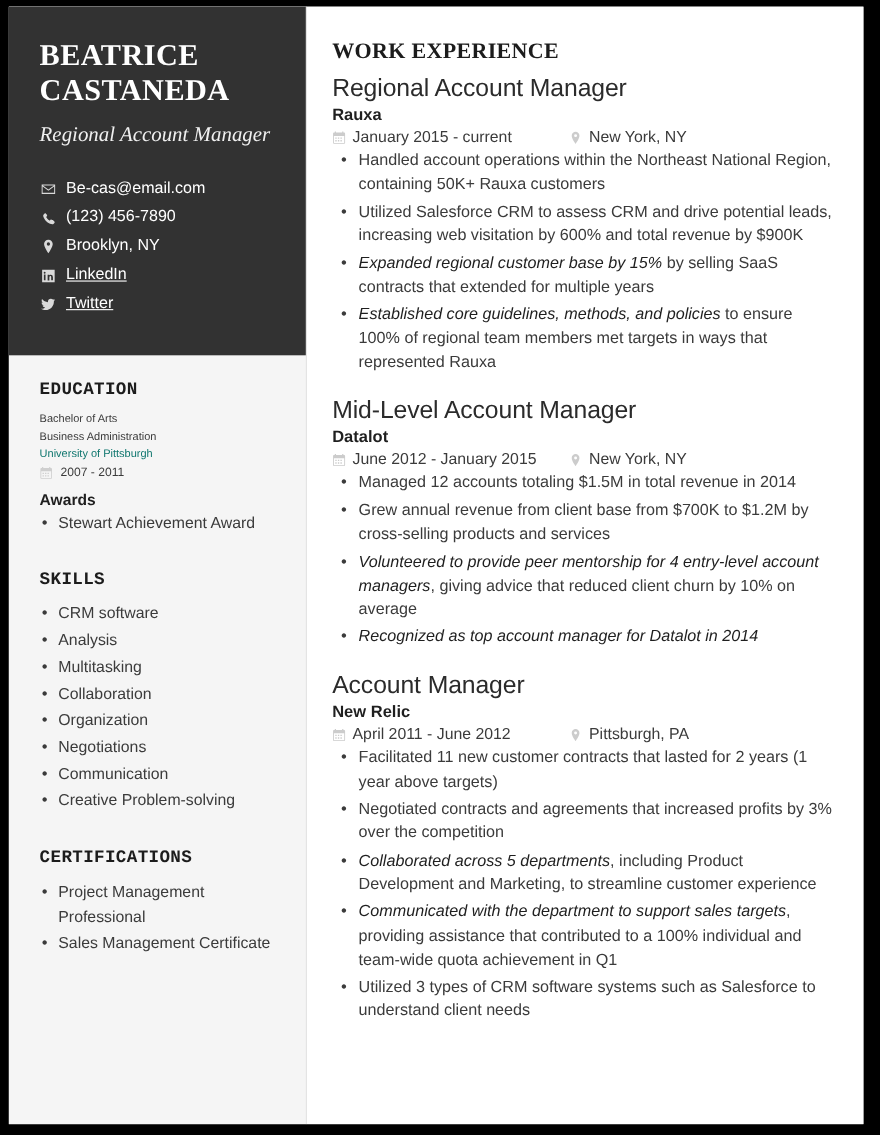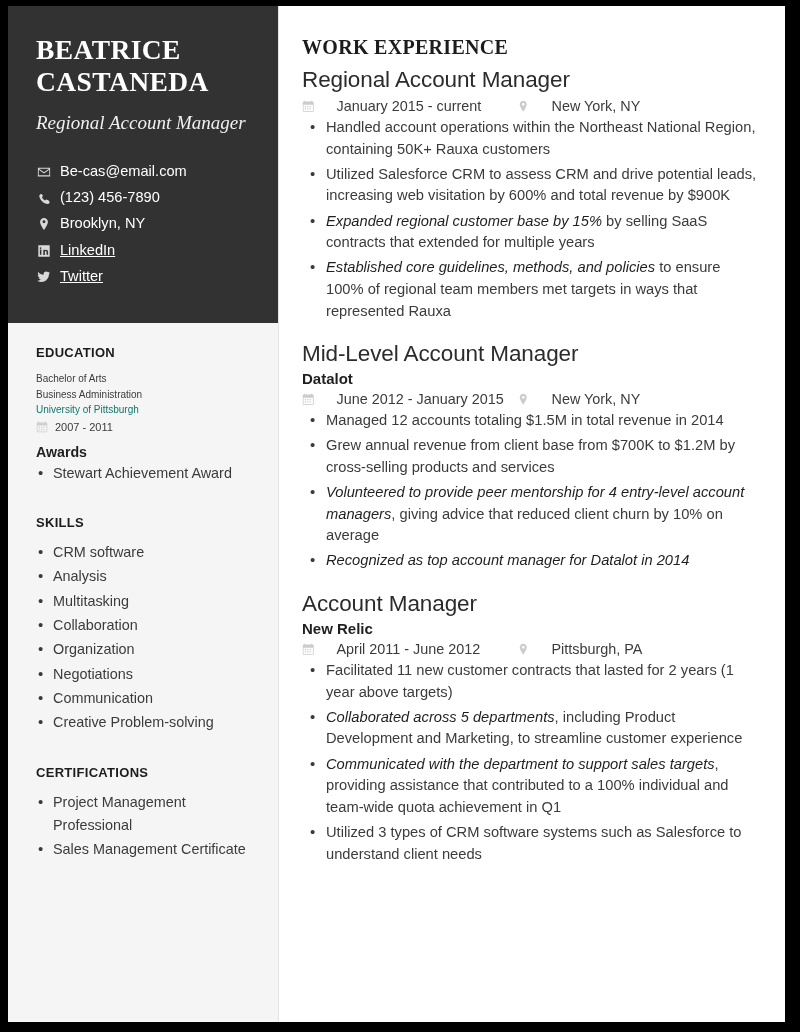--- a/index.html
+++ b/index.html
@@ -71,23 +71,23 @@
     color: #d9d9d9;
   }
   .contact-row .ci svg { width: 14px; height: 14px; fill: #d9d9d9; display:block; }
   .contact-row .ctext { white-space: nowrap; text-align: center; }
   .contact-row .ctext.link { text-decoration: underline; }
 
   
   .sidebar-body { padding: 22px 26px 0 28px; }
 
   .side-heading {
-    font-family: Liberation Sans, sans-serif;
+    font-family: Liberation Mono, monospace;
     font-weight: bold;
-    font-size: 13px;
+    font-size: 16px;
     color: #1c1c1c;
     letter-spacing: 0.3px;
     margin-bottom: 11px;
   }
 
   .edu-line {
     font-size: 10px;
     color: #3b3b3b;
     line-height: 1.56;
   }
@@ -157,21 +157,21 @@
   }
 
   .job-meta {
     display: flex;
     align-items: center;
     margin-top: 4px;
     margin-bottom: 2px;
     font-size: 14.4px;
     color: #3b3b3b;
   }
-  .job-meta .meta-item { display: flex; align-items: center; gap: 22px; }
+  .job-meta .meta-item { display: flex; align-items: center; gap: 6px; }
   .job-meta .meta-date { width: 215px; flex: 0 0 215px; }
   .job-meta svg { width: 12.5px; height: 12.5px; fill: #cccccc; display:block; flex:0 0 12.5px;}
 
   ul.bullets { list-style: none; margin: 3px 0 0 0; padding: 0; }
   ul.bullets li {
     position: relative;
     padding-left: 24px;
     font-size: 14.7px;
     color: #3b3b3b;
     line-height: 1.47;
@@ -296,20 +296,21 @@
       </section>
 
     </div>
   </aside>
 
   <main class="main">
     <h2 class="main-heading">WORK EXPERIENCE</h2>
     <div id="jobs-container">
         <section class="job">
           <div class="job-title">Regional Account Manager</div>
+          <div class="job-company">Rauxa</div>
           <div class="job-meta">
             <span class="meta-item meta-date">
               <span>
                 <svg viewBox="0 0 16 16">
                   <path d="M2 2h1V.8h1.4V2h7.2V.8H13V2h1c.6 0 1 .4 1 1v11c0 .6-.4 1-1 1H2c-.6 0-1-.4-1-1V3c0-.6.4-1 1-1zm0 4v8h12V6H2zm1.6 1.6h1.6v1.6H3.6V7.6zm3 0h1.6v1.6H6.6V7.6zm3 0h1.6v1.6H9.6V7.6zm-6 3h1.6v1.6H3.6v-1.6zm3 0h1.6v1.6H6.6v-1.6zm3 0h1.6v1.6H9.6v-1.6z"></path>
                 </svg>
               </span>
               <span>January 2015 - current</span>
             </span>
             <span class="meta-item">
@@ -372,20 +373,21 @@
               <span>
                 <svg viewBox="0 0 16 16">
                   <path d="M8 1C5.5 1 3.5 3 3.5 5.5 3.5 9 8 15 8 15s4.5-6 4.5-9.5C12.5 3 10.5 1 8 1zm0 6.2a1.7 1.7 0 110-3.4 1.7 1.7 0 010 3.4z"></path>
                 </svg>
               </span>
               <span>Pittsburgh, PA</span>
             </span>
           </div>
           <ul class="bullets">
             <li>Facilitated 11 new customer contracts that lasted for 2 years (1 year above targets)</li>
+            <li>Negotiated contracts and agreements that increased profits by 3% over the competition</li>
             <li><b>Collaborated across 5 departments</b>, including Product Development and Marketing, to streamline customer experience</li>
             <li><b>Communicated with the department to support sales targets</b>, providing assistance that contributed to a 100% individual and team-wide quota achievement in Q1</li>
             <li>Utilized 3 types of CRM software systems such as Salesforce to understand client needs</li>
           </ul>
         </section>
       </div>
   </main>
 
 </div>
 

